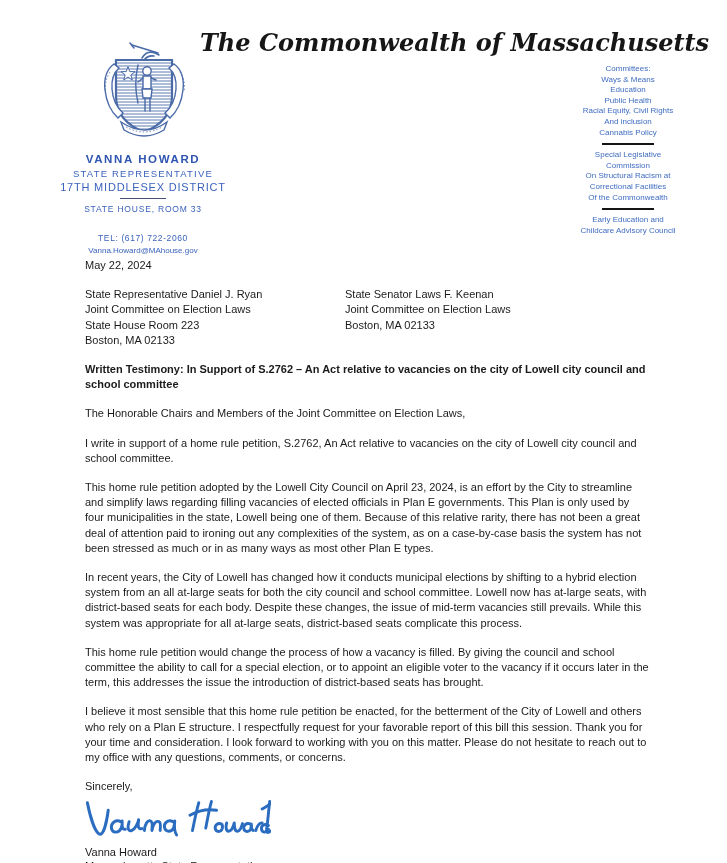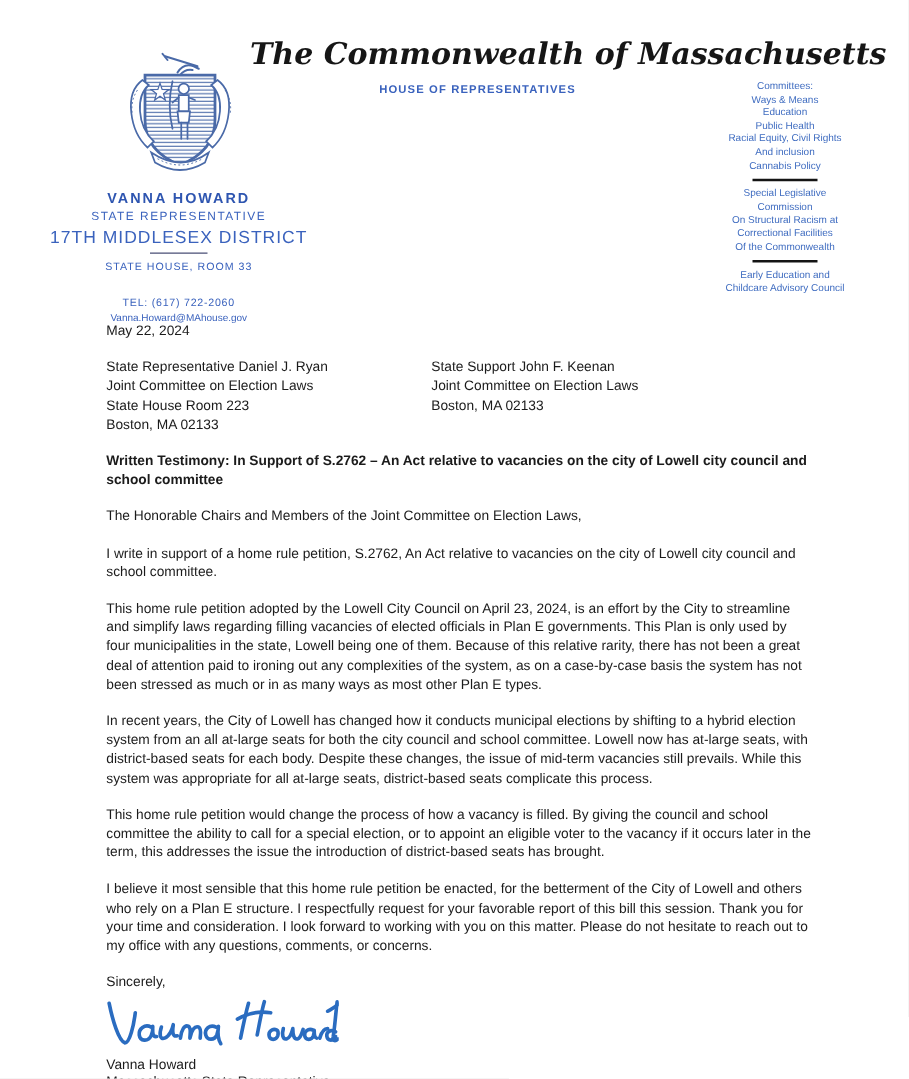--- a/index.html
+++ b/index.html
@@ -35,21 +35,21 @@
   }
   .committees .divider{
     width:52px;border:none;border-top:2px solid #141414;margin:5px auto 5px;
   }
   .rep-block{
     position:absolute;left:32px;top:153px;width:222px;text-align:center;
     color:#3a62bd;
   }
   .rep-name{font-size:11.5px;font-weight:bold;letter-spacing:1.6px;color:#2e55b0;}
   .rep-title{margin-top:3px;font-size:9.5px;letter-spacing:1.2px;color:#3a62bd;}
-  .rep-district{margin-top:2px;font-size:14px;letter-spacing:0.8px;color:#3a62bd;}
+  .rep-district{margin-top:2px;font-size:11px;letter-spacing:0.8px;color:#3a62bd;}
   .rep-divider{width:46px;border:none;border-top:1.5px solid #4a4f76;margin:5px auto 5px;}
   .rep-addr{font-size:8.5px;letter-spacing:0.8px;}
   .rep-tel{margin-top:19px;font-size:8.5px;letter-spacing:0.6px;}
   .rep-email{margin-top:3px;font-size:8px;}
   
   .body-block{
     position:absolute;left:85px;top:258px;width:566px;
     font-size:11px;line-height:15.2px;
   }
   .body-block p{margin:0 0 14px 0;}
@@ -105,21 +105,20 @@
       <g stroke="#4a6aa8" stroke-width="0.8" stroke-dasharray="1.5 2">
         <path d="M16,34 q-6,9 -4,20" fill="none"></path>
         <path d="M86,34 q6,9 4,20" fill="none"></path>
         <path d="M32,89 q18,10 36,0" fill="none"></path>
       </g>
     </svg>
   </div>
 
   <div class="center-head">
     <div class="commonwealth">The Commonwealth of Massachusetts</div>
-    <div class="house-line">HOUSE OF REPRESENTATIVES</div>
   </div>
 
   <div class="committees">
     <div>Committees:</div>
     <div>Ways &amp; Means</div>
     <div>Education</div>
     <div>Public Health</div>
     <div>Racial Equity, Civil Rights</div>
     <div>And inclusion</div>
     <div>Cannabis Policy</div>
@@ -148,21 +147,21 @@
     <p>May 22, 2024</p>
 
     <div class="recipients">
       <div class="recipient">
         <div>State Representative Daniel J. Ryan</div>
         <div>Joint Committee on Election Laws</div>
         <div>State House Room 223</div>
         <div>Boston, MA 02133</div>
       </div>
       <div class="recipient">
-        <div>State Support John F. Keenan</div>
+        <div>State Senator Laws F. Keenan</div>
         <div>Joint Committee on Election Laws</div>
         <div>Boston, MA 02133</div>
       </div>
     </div>
 
     <p class="subject">Written Testimony: In Support of S.2762 – An Act relative to vacancies on the city of Lowell city council and school committee</p>
     <p>The Honorable Chairs and Members of the Joint Committee on Election Laws,</p>
     <p>I write in support of a home rule petition, S.2762, An Act relative to vacancies on the city of Lowell city council and school committee.</p>
     <p>This home rule petition adopted by the Lowell City Council on April 23, 2024, is an effort by the City to streamline and simplify laws regarding filling vacancies of elected officials in Plan E governments. This Plan is only used by four municipalities in the state, Lowell being one of them. Because of this relative rarity, there has not been a great deal of attention paid to ironing out any complexities of the system, as on a case-by-case basis the system has not been stressed as much or in as many ways as most other Plan E types.</p>
     <p>In recent years, the City of Lowell has changed how it conducts municipal elections by shifting to a hybrid election system from an all at-large seats for both the city council and school committee. Lowell now has at-large seats, with district-based seats for each body. Despite these changes, the issue of mid-term vacancies still prevails. While this system was appropriate for all at-large seats, district-based seats complicate this process.</p>

